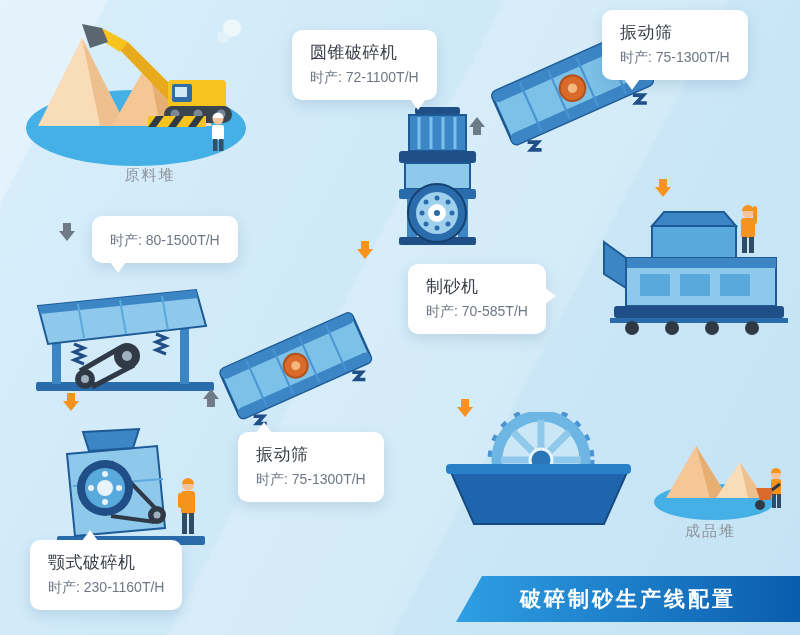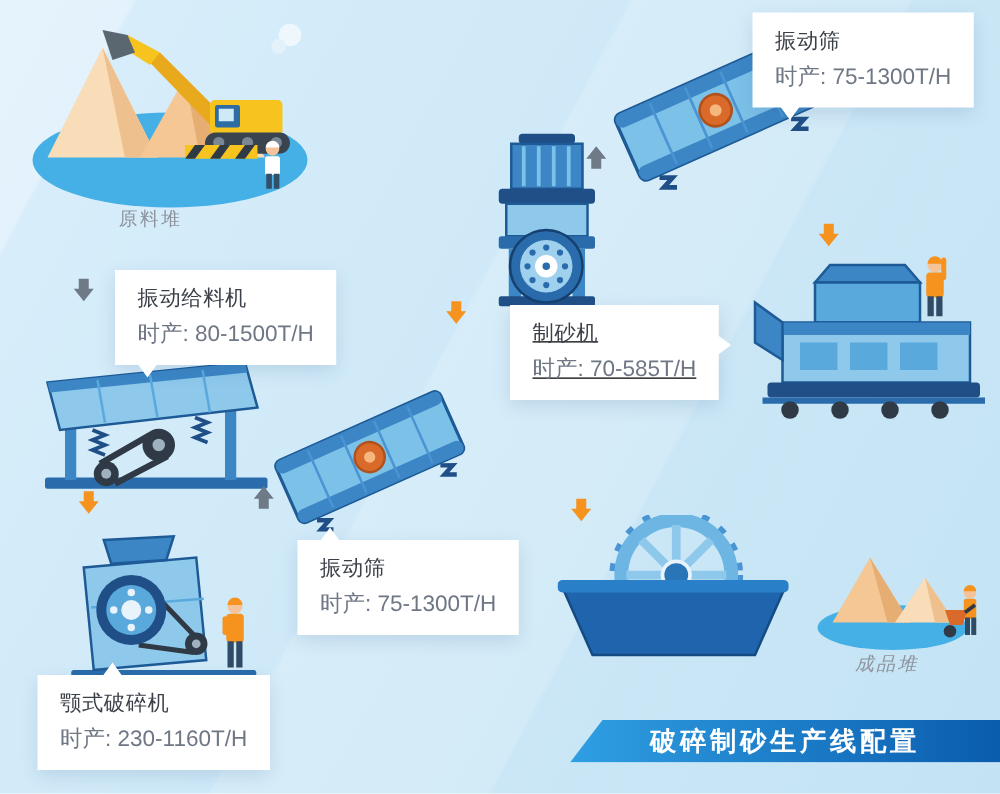--- a/index.html
+++ b/index.html
@@ -6,34 +6,34 @@
   html,body { width:800px; }
   body { font-family:"Liberation Sans","DejaVu Sans",sans-serif; }
   .canvas { position:relative; width:800px; height:635px; overflow:hidden;
     background:linear-gradient(118deg, var(--bg-start,#d9eefb) 0%, var(--bg-end,#c3e3f4) 100%); }
   .canvas::before { content:""; position:absolute; inset:-60px; pointer-events:none;
     background:linear-gradient(118deg, rgba(255,255,255,.30) 0%, rgba(255,255,255,.30) 15%,
       rgba(255,255,255,0) 15.3%, rgba(255,255,255,0) 45%, rgba(255,255,255,.16) 45.3%,
       rgba(255,255,255,.16) 62%, rgba(255,255,255,0) 62.3%); }
   .node { position:absolute; }
   .node svg { display:block; }
-  .card { position:absolute; background:#fff; border-radius:0; padding:11px 18px 13px;
+  .card { position:absolute; background:#fff; border-radius:10px; padding:11px 18px 13px;
     box-shadow:0 5px 14px rgba(43,90,134,.16); white-space:nowrap; z-index:5; }
   .card-title { font-size:17px; color:var(--card-title,#3b4048); letter-spacing:.5px; }
-  .card-sub { font-size:18px; color:var(--card-sub,#6f7785); margin-top:5px; }
+  .card-sub { font-size:14px; color:var(--card-sub,#6f7785); margin-top:5px; }
   .tail { position:absolute; width:0; height:0; }
   .tail-b { bottom:-10px; border-left:8px solid transparent; border-right:8px solid transparent; border-top:11px solid #fff; }
   .tail-t { top:-10px; border-left:8px solid transparent; border-right:8px solid transparent; border-bottom:11px solid #fff; }
   .tail-r { right:-10px; border-top:8px solid transparent; border-bottom:8px solid transparent; border-left:11px solid #fff; }
-  .pile-label { position:absolute; font-size:15px; color:var(--pile-label,#8d939d); letter-spacing:2px; text-align:left; }
+  .pile-label { position:absolute; font-size:15px; color:var(--pile-label,#8d939d); letter-spacing:2px; text-align:center; }
   .arrow { position:absolute; z-index:4; }
   .arrow.orange { color:var(--accent-orange,#f6921e); }
   .arrow.gray { color:var(--arrow-gray,#6e7a86); }
   .arrow.up svg { transform:rotate(180deg); }
-  .banner { position:absolute; left:456px; top:576px; width:344px; height:34px; z-index:6;
+  .banner { position:absolute; left:456px; top:576px; width:344px; height:46px; z-index:6;
     background:linear-gradient(90deg, var(--banner-start,#2f9fe3), var(--banner-end,#0a5cad));
     clip-path:polygon(26px 0, 100% 0, 100% 100%, 0 100%);
     display:flex; align-items:center; justify-content:center; }
   .banner-text { color:#fff; font-size:21px; font-weight:bold; letter-spacing:3px; }
   .rot-screen-mid { transform:rotate(-24deg); transform-origin:center; }
   .rot-screen-top { transform:rotate(-24deg); transform-origin:center; }
 </style>
 </head>
 <body>
 
@@ -104,21 +104,20 @@
         <path d="M9 19 L1 9 h4 V1 h8 v8 h4 Z" fill="currentColor"></path>
       </svg>
   </div>
   <div class="arrow orange" style="left:456px; top:398px;">
     <svg width="18" height="20" viewBox="0 0 18 20">
         <path d="M9 19 L1 9 h4 V1 h8 v8 h4 Z" fill="currentColor"></path>
       </svg>
   </div>
 
   <div class="card" style="left:92px; top:216px;">
-    <div class="card-title">振动给料机</div>
     <div class="card-sub">时产: 80-1500T/H</div>
     <span class="tail tail-b" style="left:18px;"></span>
   </div>
 
   <div class="node" style="left:30px; top:282px;">
     <svg width="190" height="118" viewBox="0 0 190 118">
       <rect x="6" y="100" width="178" height="9" rx="2" fill="#2a6cab"></rect>
       <rect x="22" y="60" width="9" height="42" fill="#3c86c6"></rect>
       <rect x="150" y="46" width="9" height="56" fill="#3c86c6"></rect>
       <path d="M44 62 l10 4 -10 4 10 4 -10 4 10 4" stroke="#1f4f86" stroke-width="3" fill="none"></path>
@@ -184,20 +183,25 @@
       <path d="M124 64 l9 4 -9 4 9 4" stroke="#1f4f86" stroke-width="3.5" fill="none"></path>
     </svg>
   </div>
 
   <div class="card" style="left:238px; top:432px;">
     <div class="card-title">振动筛</div>
     <div class="card-sub">时产: 75-1300T/H</div>
     <span class="tail tail-t" style="left:18px;"></span>
   </div>
 
+  <div class="card" style="left:292px; top:30px;">
+    <div class="card-title">圆锥破碎机</div>
+    <div class="card-sub">时产: 72-1100T/H</div>
+    <span class="tail tail-b" style="left:118px;"></span>
+  </div>
 
   <div class="node" style="left:385px; top:105px;">
     <svg width="105" height="142" viewBox="0 0 105 142">
       <rect x="30" y="2" width="45" height="8" rx="3" fill="#1f4f86"></rect>
       <rect x="24" y="10" width="57" height="36" fill="#3c86c6" stroke="#1d5a96" stroke-width="2"></rect>
       <line x1="34" y1="12" x2="34" y2="44" stroke="#7cc1e8" stroke-width="3"></line>
       <line x1="46" y1="12" x2="46" y2="44" stroke="#7cc1e8" stroke-width="3"></line>
       <line x1="58" y1="12" x2="58" y2="44" stroke="#7cc1e8" stroke-width="3"></line>
       <line x1="70" y1="12" x2="70" y2="44" stroke="#7cc1e8" stroke-width="3"></line>
       <rect x="14" y="46" width="77" height="12" rx="3" fill="#1f4f86"></rect>
@@ -236,21 +240,21 @@
       <line x1="61" y1="10" x2="61" y2="60" stroke="#4a94d4" stroke-width="2"></line>
       <line x1="90" y1="10" x2="90" y2="60" stroke="#4a94d4" stroke-width="2"></line>
       <line x1="119" y1="10" x2="119" y2="60" stroke="#4a94d4" stroke-width="2"></line>
       <circle cx="75" cy="35" r="12" fill="#d96a2a" stroke="#b0521d" stroke-width="2"></circle>
       <circle cx="75" cy="35" r="4.5" fill="#f5b77e"></circle>
       <path d="M16 64 l9 4 -9 4 9 4" stroke="#1f4f86" stroke-width="3.5" fill="none"></path>
       <path d="M124 64 l9 4 -9 4 9 4" stroke="#1f4f86" stroke-width="3.5" fill="none"></path>
     </svg>
   </div>
 
-  <div class="card" style="left:408px; top:244px;text-decoration:underline;">
+  <div class="card" style="left:408px; top:264px;">
     <div class="card-title">制砂机</div>
     <div class="card-sub">时产: 70-585T/H</div>
     <span class="tail tail-r" style="top:24px;"></span>
   </div>
 
   <div class="node" style="left:596px; top:196px;">
     <svg width="200" height="142" viewBox="0 0 200 142">
       <g>
         <circle cx="152" cy="16" r="6" fill="#f4c39a"></circle>
         <path d="M146 15 a6 6 0 0 1 12 0 Z" fill="#f6921e"></path>
@@ -303,19 +307,19 @@
         <path d="M119 41 a5 5 0 0 1 10 0 Z" fill="#f6921e"></path>
         <rect x="119" y="47" width="10" height="16" rx="2" fill="#f6921e"></rect>
         <rect x="120" y="62" width="4" height="14" fill="#2f4b66"></rect>
         <rect x="125" y="62" width="4" height="14" fill="#2f4b66"></rect>
         <polygon points="104,56 122,56 118,68 108,68" fill="#d96a2a"></polygon>
         <circle cx="108" cy="73" r="5" fill="#2f3a46"></circle>
         <line x1="120" y1="58" x2="128" y2="52" stroke="#2f3a46" stroke-width="3"></line>
       </g>
     </svg>
   </div>
-  <div class="pile-label" style="left:684px; top:522px; width:105px;font-style:italic;">成品堆</div>
+  <div class="pile-label" style="left:658px; top:522px; width:105px;">成品堆</div>
 
   <div class="banner">
     <div class="banner-text">破碎制砂生产线配置</div>
   </div>
 
 </div>
 
 </body></html>

